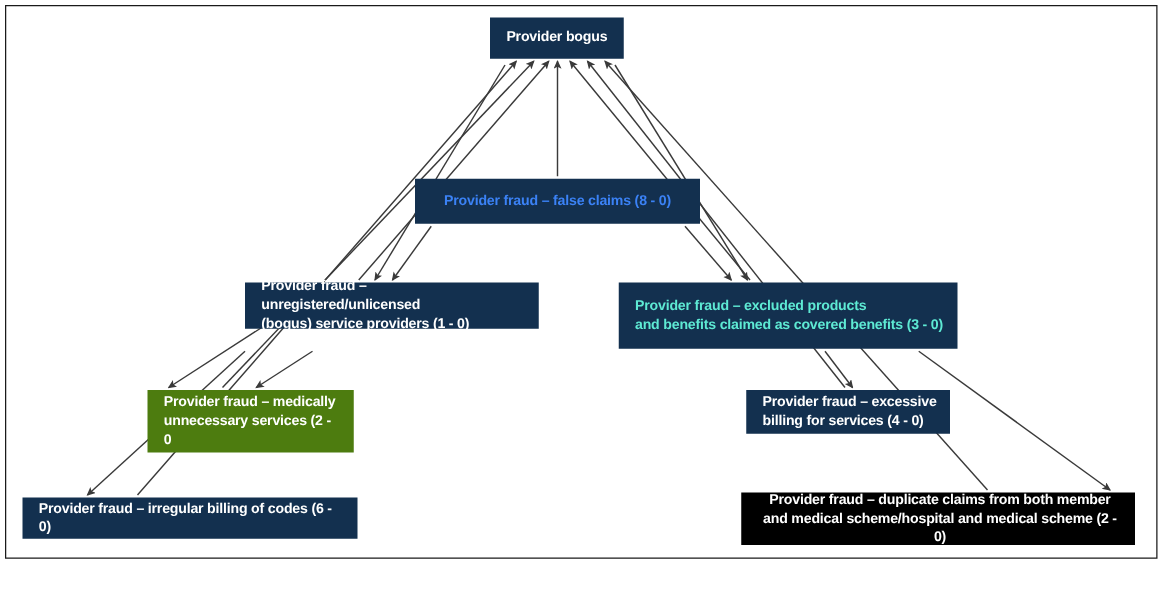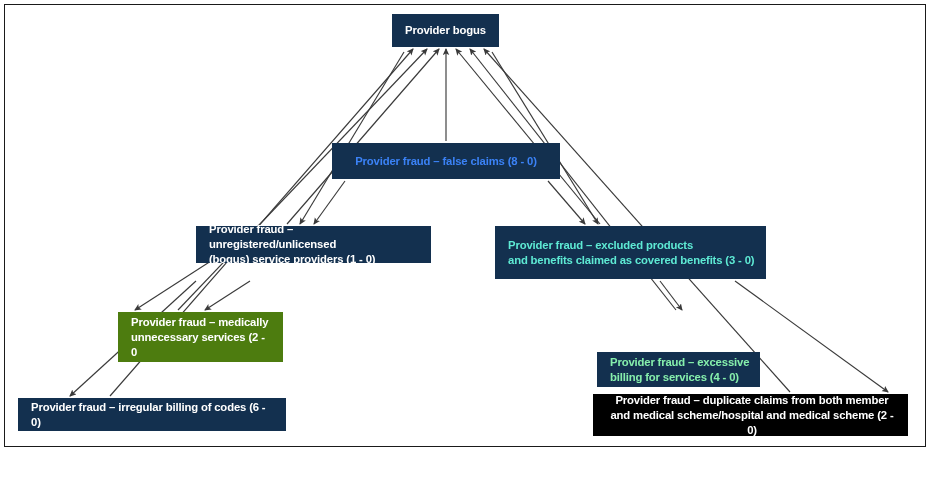--- a/index.html
+++ b/index.html
@@ -58,21 +58,21 @@
 (bogus) service providers (1 - 0)</span>
       </div>
       <div class="node-box left-pad" style="left: 464px; top: 226px; width: 271px; height: 53px; background: rgb(19, 48, 79); color: #5eead4; margin-left: 31px;">
         <span class="node-label">Provider fraud – excluded products
 and benefits claimed as covered benefits (3 - 0)</span>
       </div>
       <div class="node-box left-pad" style="left: 118px; top: 312px; width: 165px; height: 50px; background: #4d7c0f; color: rgb(255, 255, 255);">
         <span class="node-label">Provider fraud – medically
 unnecessary services (2 - 0</span>
       </div>
-      <div class="node-box left-pad" style="left: 597px; top: 312px; width: 163px; height: 35px; background: rgb(19, 48, 79); color: #86efac; margin-top: 40px;">
+      <div class="node-box left-pad" style="left: 597px; top: 312px; width: 163px; height: 35px; background: rgb(19, 48, 79); color: #ffffff;">
         <span class="node-label">Provider fraud – excessive
 billing for services (4 - 0)</span>
       </div>
       <div class="node-box left-pad" style="left: 18px; top: 398px; width: 268px; height: 33px; background: rgb(19, 48, 79); color: rgb(255, 255, 255);">
         <span class="node-label">Provider fraud – irregular billing of codes (6 - 0)</span>
       </div>
       <div class="node-box left-pad" style="left: 593px; top: 394px; width: 315px; height: 42px; background: #000000; color: rgb(255, 255, 255); text-align: center;">
         <span class="node-label">Provider fraud – duplicate claims from both member
 and medical scheme/hospital and medical scheme (2 - 0)</span>
       </div>

